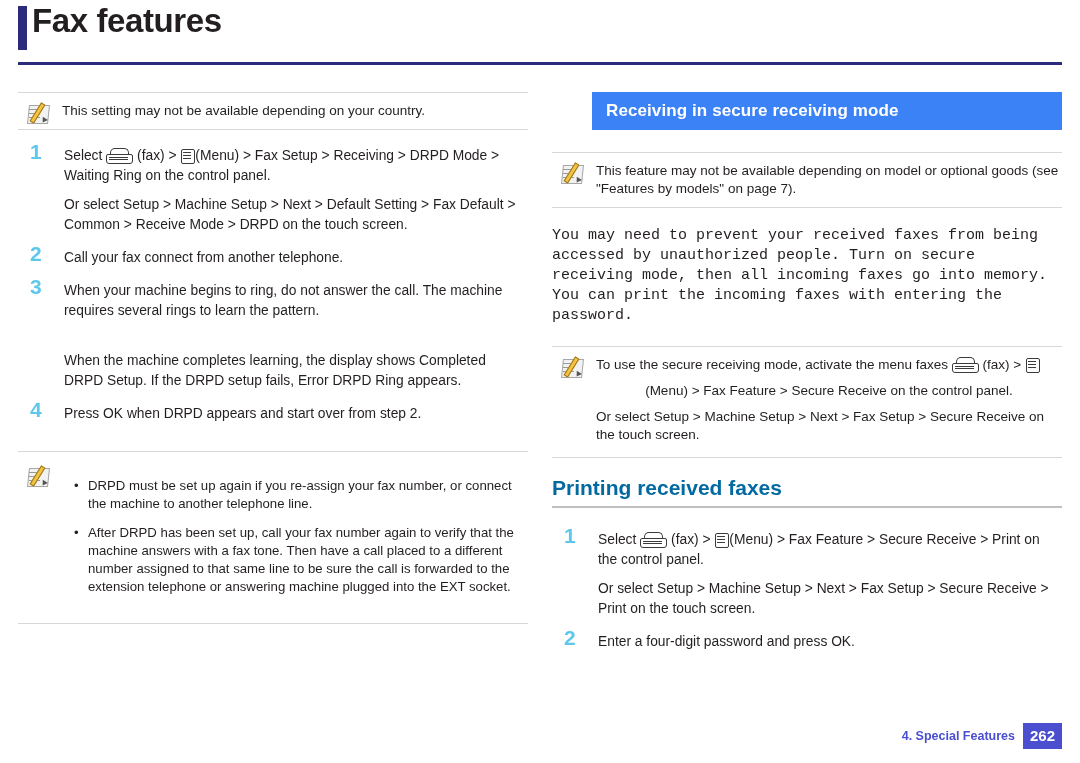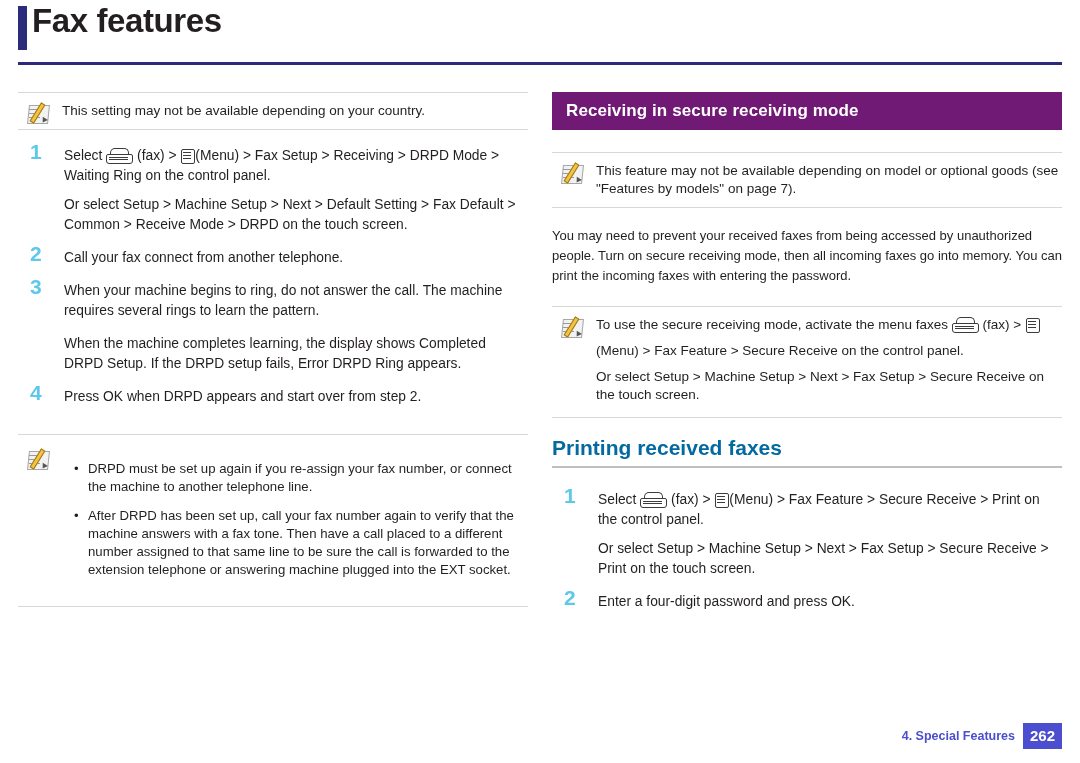--- a/index.html
+++ b/index.html
@@ -141,23 +141,24 @@
     left: 12px;
     top: -4px;
     font-size: 21px;
     font-weight: bold;
     color: #5ec8ea;
   }
   .step p { margin: 0 0 9px 0; }
   .step p:last-child { margin-bottom: 0; }
 
   .para {
-    font-size: 13px;
+    font-size: 15px;
     line-height: 20px;
     margin: 0 0 12px 0;
+    font-family: Liberation Mono, monospace;
   }
 
   
   .bullets {
     margin: 12px;
     padding: 0;
     list-style: none;
   }
   .bullets li {
     position: relative;
@@ -169,26 +170,27 @@
   .bullets li:last-child { margin-bottom: 0; }
   .bullets li:before {
     content: "\2022";
     position: absolute;
     left: 0;
     top: 0;
   }
 
   
   .head-blue {
-    background: #701a75;
+    background: #3b82f6;
     color: #ffffff;
     font-size: 17px;
     font-weight: bold;
     padding: 9px 8px 9px 14px;
     letter-spacing: 0.1px;
+    margin-left: 40px;
   }
   .head-black {
     font-size: 21px;
     font-weight: bold;
     color: #0369a1;
     margin: 0 0 6px 0;
   }
   .head-rule {
     height: 2px;
     background: #bfbfbf;
@@ -316,21 +318,21 @@
   </div>
 
   <div class="step">
     <span class="step-num">2</span>
     <p>Call your fax connect from another telephone.</p>
   </div>
 
   <div class="step">
     <span class="step-num">3</span>
     <p>When your machine begins to ring, do not answer the call. The machine requires several rings to learn the pattern.</p>
-    <p style="margin-top:13px;">
+    <p style="margin-top:30px;">
       When the machine completes learning, the display shows <b>Completed DRPD Setup</b>. If the DRPD setup fails, <b>Error DRPD Ring</b> appears.
     </p>
   </div>
 
   <div class="step">
     <span class="step-num">4</span>
     <p>Press <b>OK</b> when DRPD appears and start over from step 2.</p>
   </div>
 
   <div style="height:14px"></div>
@@ -387,21 +389,21 @@
       <span class="pad-line" style="top:5px;"></span>
       <span class="pad-line" style="top:9px;"></span>
       <span class="pad-line" style="top:13px;"></span>
       <span class="pencil"></span>
       <span class="pencil-tip"></span>
     </div>
     <p style="margin:0 0 8px 0;">
       <span>To use the secure receiving mode, activate the menu faxes </span><span class="icn icn-fax"><span class="fax-top"></span><span class="fax-body"></span><span class="fax-l1"></span><span class="fax-l2"></span></span>
       <span>(fax) &gt; </span><span class="icn icn-menu"><span class="menu-box"></span><span class="menu-ln" style="top:4px;"></span><span class="menu-ln" style="top:7px;"></span><span class="menu-ln" style="top:10px;"></span></span>
     </p>
-    <p style="margin:0 0 8px 0;">
+    <p style="margin:0 0 8px 0;text-align:center;">
       (<b>Menu</b>) &gt; <b>Fax Feature</b> &gt; <b>Secure Receive</b> on the control panel.
     </p>
     <p style="margin:0;">
       Or select <b>Setup</b> &gt; <b>Machine Setup</b> &gt; <b>Next</b> &gt; <b>Fax Setup</b> &gt; <b>Secure Receive</b> on the touch screen.
     </p>
     <div class="hr-bot"></div>
   </div>
 
   <div style="height:18px"></div>
 

